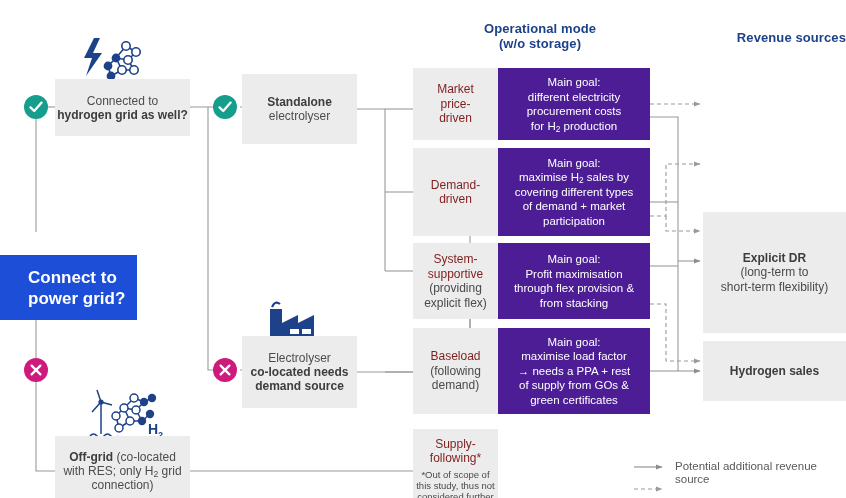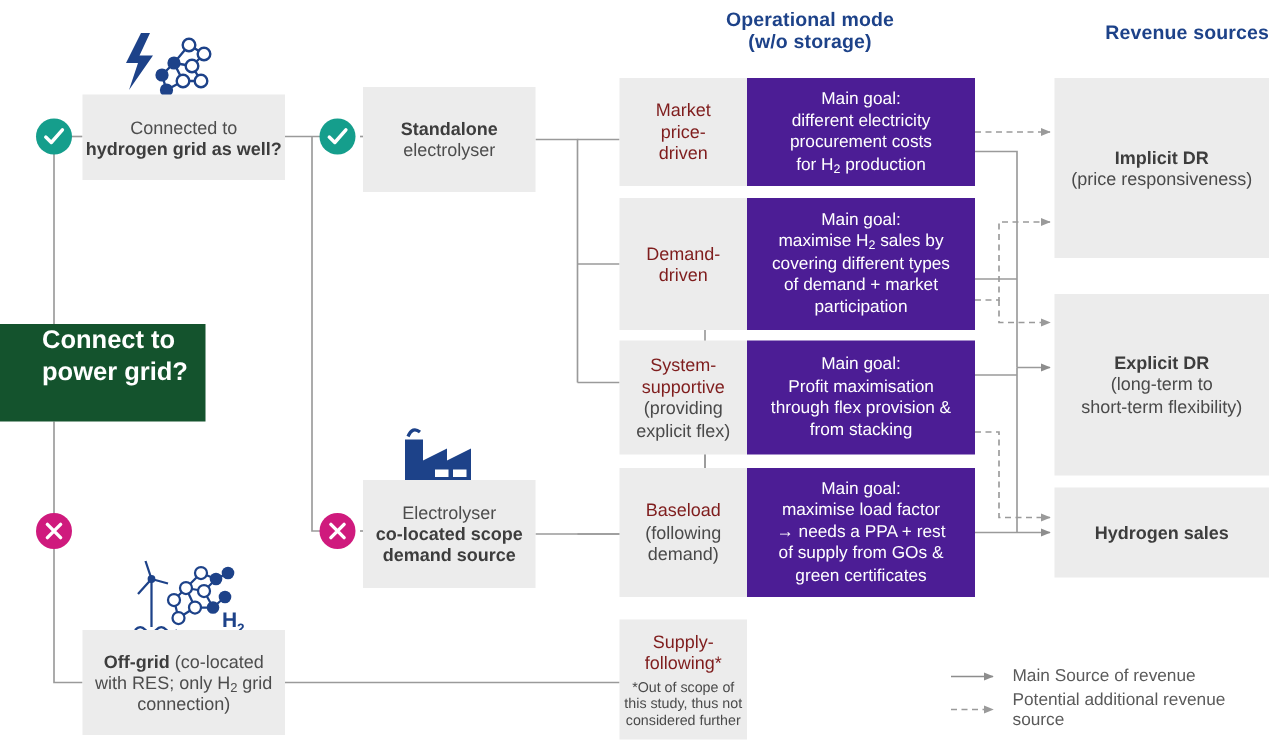--- a/index.html
+++ b/index.html
@@ -1,21 +1,21 @@
 <!DOCTYPE html>
 <html><head>
 <meta charset="utf-8">
 <style>
   html,body{margin:0;padding:0;background:#ffffff;}
   body{
     width:846px;height:498px;position:relative;overflow:hidden;
     font-family:"Liberation Sans","DejaVu Sans",sans-serif;
     color:#4d4d4d;
   }
-  .canvas{position:absolute;left:0;top:0;width:846px;height:444px;}
+  .canvas{position:absolute;left:0;top:16px;width:846px;height:444px;}
   svg.wires{position:absolute;left:0;top:0;width:846px;height:498px;pointer-events:none;}
 
   .box{position:absolute;box-sizing:border-box;display:flex;flex-direction:column;
        align-items:center;justify-content:center;text-align:center;}
   .grey{background:#ececec;}
   .blue{background:#4c1d95;color:#ffffff;}
 
   .col-title{position:absolute;color:#1d4289;font-weight:bold;font-size:13px;
              text-align:center;line-height:15px;letter-spacing:0.1px;}
 
@@ -34,22 +34,22 @@
   .rev-lbl .n{font-weight:normal;display:block;}
 
   .footnote{font-size:9.5px;line-height:11px;color:#4a4a4a;font-weight:normal;margin-top:3px;}
 
   .decide{position:absolute;border-radius:50%;display:flex;align-items:center;
           justify-content:center;}
   .decide.yes{background:#159e8c;}
   .decide.no{background:#cf1a7d;}
   .decide svg{display:block;}
 
-  .bigblue{position:absolute;background:#14532d;color:#fff;display:flex;
-           align-items:flex-start;justify-content:flex-start;}
+  .bigblue{position:absolute;background:#1d4ed8;color:#fff;display:flex;
+           align-items:center;justify-content:flex-start;margin-top:23px;}
   .bigblue span{font-weight:bold;font-size:17px;line-height:21px;padding-left:14px;}
 
   .icon-art{position:absolute;}
 
   .legend{position:absolute;}
   .legend-row{display:flex;align-items:center;height:17px;}
   .legend-txt{font-size:11.5px;color:#5a5a5a;margin-left:9px;line-height:13px;}
   sub{font-size:0.72em;line-height:0;vertical-align:-0.25em;}
 </style>
 </head>
@@ -239,21 +239,21 @@
     <path d="M2 10 L2 44 L14 44 L14 10 Z" fill="#1d4289"></path>
     <path d="M14 24 L30 16 L30 24 L46 16 L46 44 L14 44 Z" fill="#1d4289"></path>
     <rect x="22" y="30" width="9" height="5" fill="#ffffff"></rect>
     <rect x="34" y="30" width="9" height="5" fill="#ffffff"></rect>
     <path d="M4 8 q3 -7 8 -3" stroke="#1d4289" stroke-width="2.2" fill="none"></path>
   </svg>
 
   <div class="box grey" style="left:242px;top:320px;width:115px;height:72px;">
     <div class="lbl">
       <span class="lbl-reg">Electrolyser</span><br>
-      <span class="lbl-bold">co-located scope</span><br>
+      <span class="lbl-bold">co-located needs</span><br>
       <span class="lbl-bold">demand source</span>
     </div>
   </div>
 
   <div class="box grey" style="left:413px;top:52px;width:85px;height:72px;">
     <div class="mode-lbl">
       <span class="b">Market</span>
       <span class="b">price-</span>
       <span class="b">driven</span>
     </div>
@@ -322,43 +322,34 @@
       <span class="b">Supply-</span>
       <span class="b">following*</span>
     </div>
     <div class="footnote">
       <span>*Out of scope of</span><br>
       <span>this study, thus not</span><br>
       <span>considered further</span>
     </div>
   </div>
 
-  <div class="box grey" style="left:703px;top:52px;width:143px;height:120px;">
-    <div class="rev-lbl">
-      <span class="b">Implicit DR</span>
-      <span class="n">(price responsiveness)</span>
-    </div>
-  </div>
 
   <div class="box grey" style="left:703px;top:184px;width:143px;height:121px;margin-top:12px;">
     <div class="rev-lbl">
       <span class="b">Explicit DR</span>
       <span class="n">(long-term to</span>
       <span class="n">short-term flexibility)</span>
     </div>
   </div>
 
   <div class="box grey" style="left:703px;top:325px;width:143px;height:60px;">
     <div class="rev-lbl">
       <span class="b">Hydrogen sales</span>
     </div>
   </div>
 
   <div class="legend" style="left:666px;top:443px;width:180px;">
-    <div class="legend-row">
-      <span class="legend-txt">Main Source of revenue</span>
-    </div>
     <div class="legend-row" style="margin-top:5px;">
       <span class="legend-txt">Potential additional revenue source</span>
     </div>
   </div>
 
 </div>
 
 </body></html>

